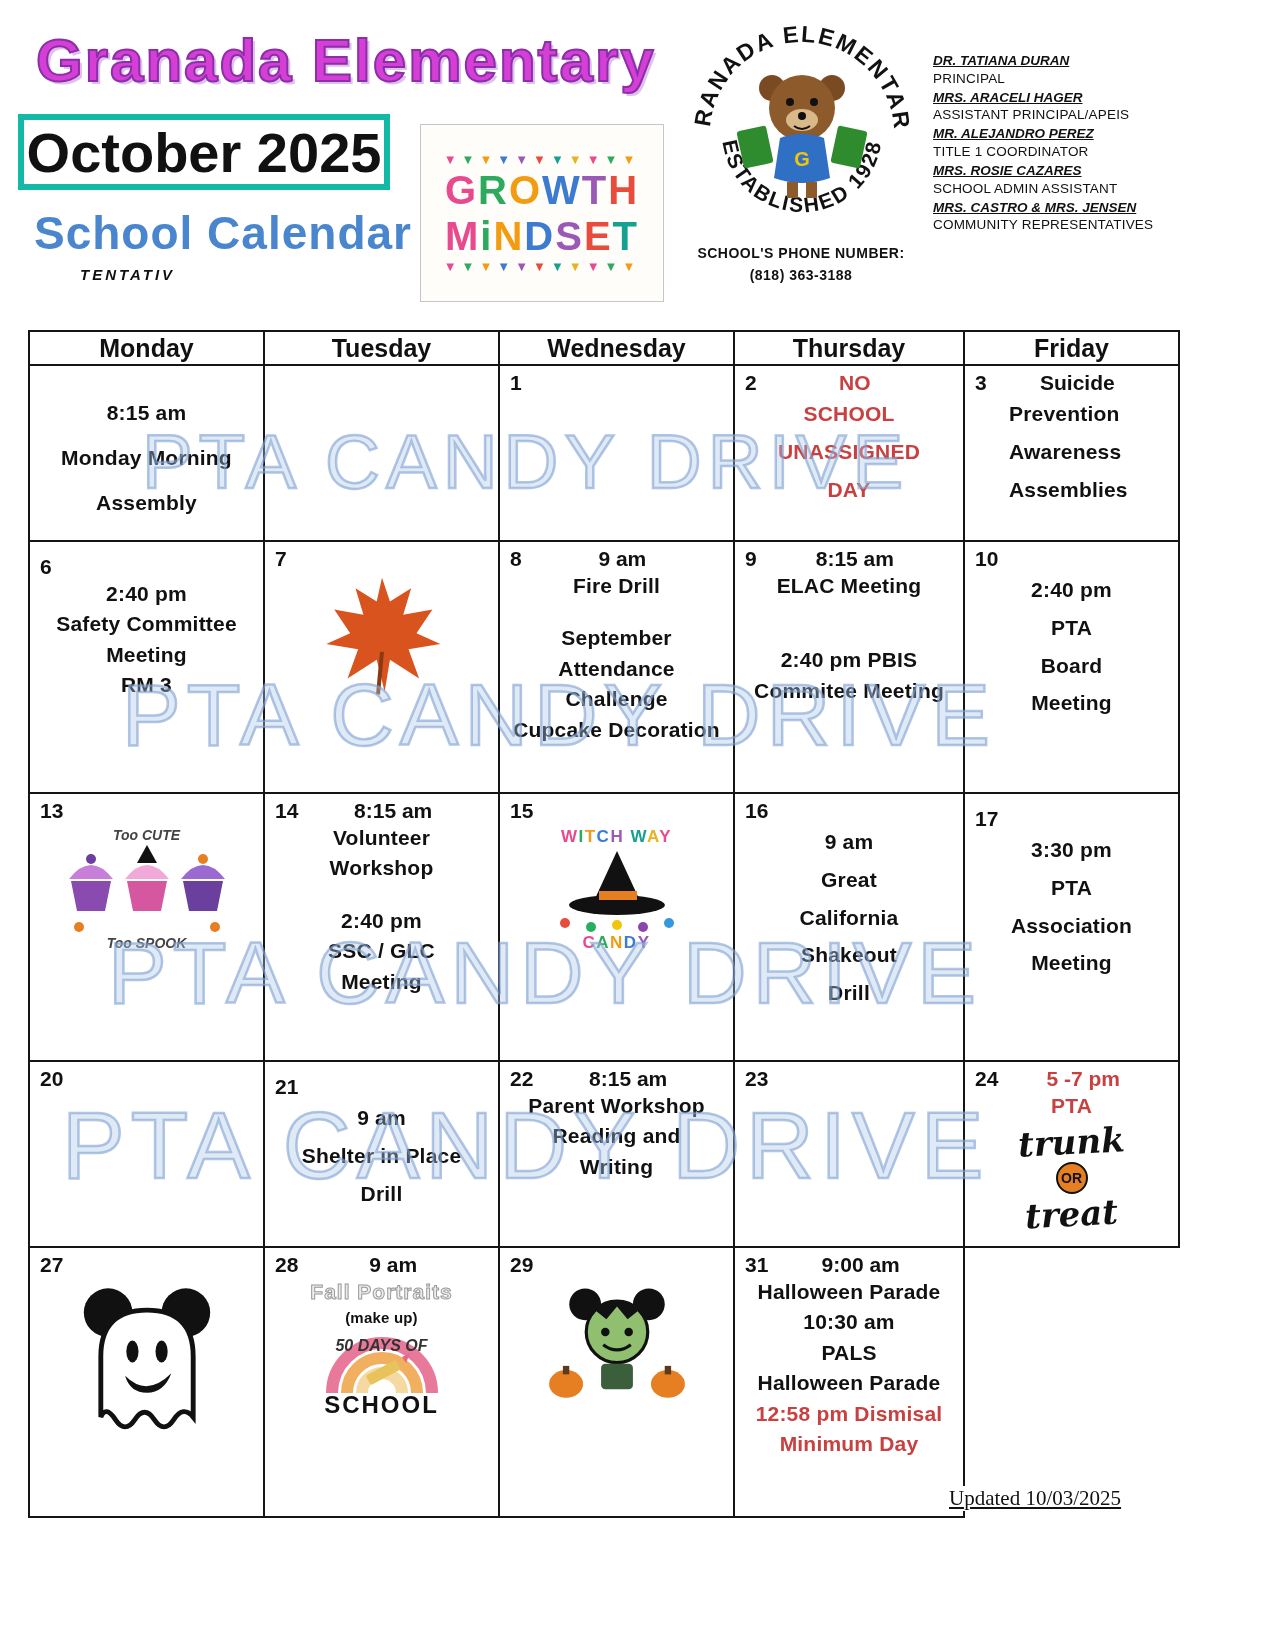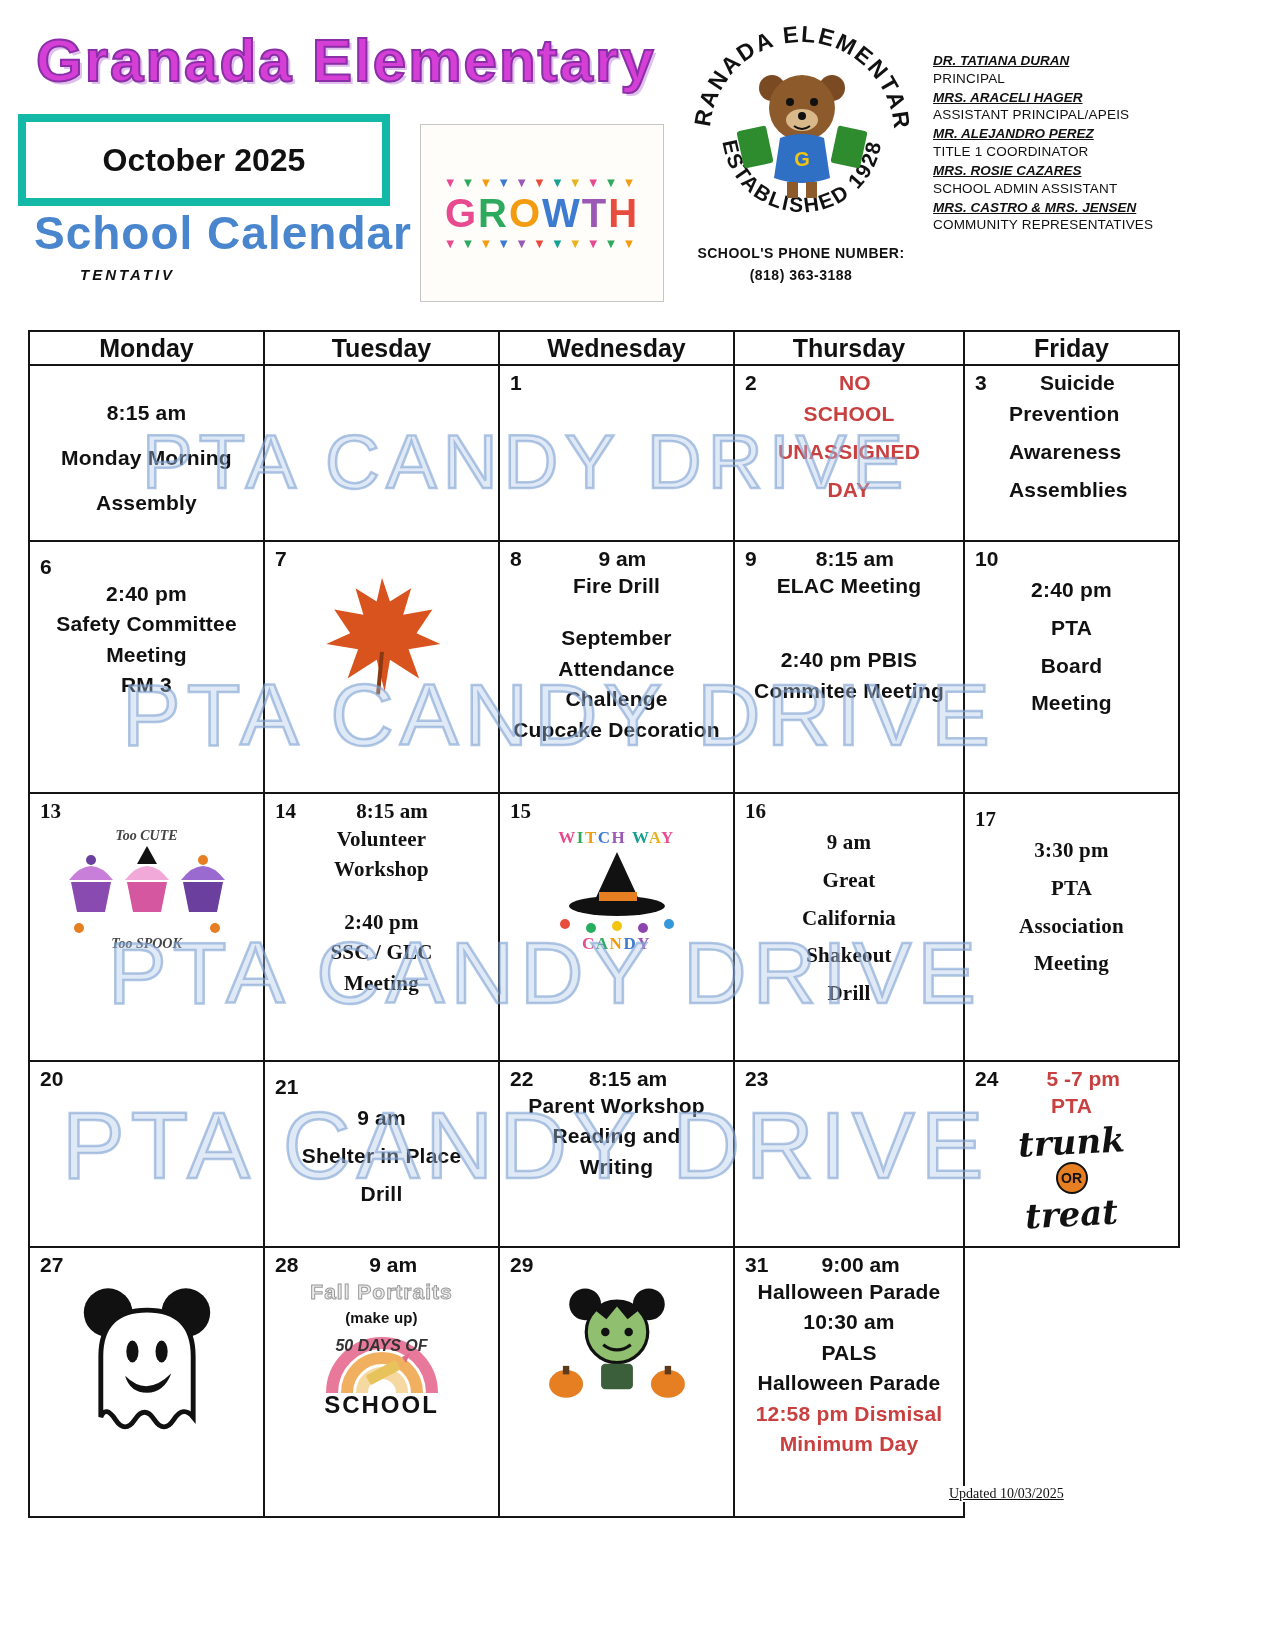--- a/index.html
+++ b/index.html
@@ -2,22 +2,22 @@
 <html><head>
 <meta charset="utf-8">
 <style>
   * { box-sizing: border-box; margin: 0; padding: 0; }
   body { background: #ffffff; font-family: "Liberation Sans", sans-serif; }
   .page { position: relative; width: 1275px; height: 1650px; margin: 0 auto; background: #fff; overflow: hidden; color: #111; }
 
   
   .school-name { position: absolute; left: 36px; top: 26px; font-size: 60px; font-weight: 800; letter-spacing: 2px;
     color: #d53fd5; -webkit-text-stroke: 2px #8a2fa8; text-shadow: 3px 3px 0 #dfc0ec; white-space: nowrap; }
-  .month-box { position: absolute; left: 18px; top: 114px; width: 372px; height: 92px; border: 8px solid #14b8a6;
-    display: flex; align-items: center; justify-content: center; font-size: 32px; font-weight: 700; }
+  .month-box { position: absolute; left: 18px; top: 114px; width: 372px; height: 76px; border: 6px solid #14b8a6;
+    display: flex; align-items: center; justify-content: center; font-size: 56px; font-weight: 700; }
   .subtitle { position: absolute; left: 34px; top: 206px; font-size: 46px; font-weight: 800; color: #4a86ce; letter-spacing: 1px; }
   .tentative { position: absolute; left: 80px; top: 266px; font-size: 15px; font-weight: 700; font-style: italic; letter-spacing: 3px; }
 
   .growth-box { position: absolute; left: 420px; top: 124px; width: 244px; height: 178px; border: 1px solid #c6c6c6;
     background: #fffdf9; display: flex; flex-direction: column; align-items: center; justify-content: center; gap: 2px; }
   .growth-line { font-size: 40px; font-weight: 800; letter-spacing: 2px; line-height: 1.1; }
   .bunting { font-size: 13px; letter-spacing: 5px; line-height: 1; }
 
   .logo-wrap { position: absolute; left: 684px; top: 8px; width: 236px; height: 236px; }
   .phone-block { position: absolute; left: 672px; top: 242px; width: 258px; text-align: center;
@@ -27,21 +27,21 @@
   .staff-entry { margin-bottom: 1px; }
   .staff-name { font-weight: 700; font-style: italic; text-decoration: underline; }
   .staff-title { letter-spacing: 0.2px; }
 
   
   #calendar { position: absolute; left: 28px; top: 330px; width: 1152px; border-left: 2px solid #151515; border-top: 2px solid #151515; background: #fff; }
   .cal-row { display: grid; grid-template-columns: 235px 235px 235px 230px 215px; }
   .hcell, .cell { border-right: 2px solid #151515; border-bottom: 2px solid #151515; overflow: hidden; }
   .hcell { height: 34px; display: flex; align-items: center; justify-content: center; font-size: 25px; font-weight: 800; }
   .cell { position: relative; text-align: center; padding: 2px 4px; }
-  .r0 .cell { height: 176px; } .r1 .cell { height: 252px; } .r2 .cell { height: 268px; font-family: Liberation Serif, serif; }
+  .r0 .cell { height: 176px; } .r1 .cell { height: 252px; } .r2 .cell { height: 268px; }
   .r3 .cell { height: 186px; } .r4 .cell { height: 270px; }
 
   .ctop { display: flex; align-items: baseline; padding: 3px 6px 0; text-align: left; }
   .dnum { font-size: 21px; font-weight: 800; }
   .side { flex: 1; text-align: center; font-size: 21px; font-weight: 700; }
   .line { font-size: 21px; font-weight: 700; letter-spacing: 0.2px; line-height: 1.45; }
   .sp { height: 22px; }
   .spread .line { line-height: 1.8; }
   .loose { padding-top: 24px; } .loose .line { line-height: 2.15; }
   .mt { padding-top: 10px; }
@@ -60,40 +60,41 @@
   .cap-50a { position: absolute; top: 8px; left: 0; width: 100%; text-align: center; font-size: 16px; font-weight: 800; font-style: italic; color: #333; }
   .cap-50b { font-size: 24px; font-weight: 800; letter-spacing: 2px; margin-top: -4px; }
 
   
   .wm { position: absolute; font-weight: 400; white-space: nowrap; pointer-events: none; z-index: 5;
     color: rgba(173,199,231,0.38); -webkit-text-stroke: 2.5px rgba(125,160,210,0.6); letter-spacing: 6px; }
   .wm1 { top: 418px; left: 142px; font-size: 76px; }
   .wm2 { top: 664px; left: 122px; font-size: 88px; }
   .wm3 { top: 922px; left: 108px; font-size: 88px; }
   .wm4 { top: 1092px; left: 62px; font-size: 94px; }
-  .updated { position: absolute; left: 945px; top: 1486px; font-family: "Liberation Serif", serif; font-size: 14px;
+  .updated { position: absolute; left: 945px; top: 1486px; font-family: "Liberation Serif", serif; font-size: 21px;
     text-decoration: underline; background: #fff; z-index: 6; padding: 0 4px; }
 </style>
 </head>
 <body>
 
 <div class="page">
 
   <div class="school-name">Granada Elementary</div>
 
   <div class="month-box">
     <span>October 2025</span>
   </div>
 
   <div class="subtitle">School Calendar</div>
   <div class="tentative">TENTATIV</div>
 
   <div class="growth-box">
     <div class="bunting" id="bunting-top"><span style="color:#e84a8f">▼</span><span style="color:#2eaa5e">▼</span><span style="color:#f39c12">▼</span><span style="color:#3d7bd0">▼</span><span style="color:#9b59b6">▼</span><span style="color:#e74c3c">▼</span><span style="color:#16a08f">▼</span><span style="color:#e6b420">▼</span><span style="color:#e84a8f">▼</span><span style="color:#2eaa5e">▼</span><span style="color:#f39c12">▼</span></div>
     <div class="growth-line" id="growth1"><span style="color:#e84a8f">G</span><span style="color:#2eaa5e">R</span><span style="color:#f39c12">O</span><span style="color:#3d7bd0">W</span><span style="color:#9b59b6">T</span><span style="color:#e74c3c">H</span></div>
+    <div class="growth-line" id="growth2"><span style="color:#e84a8f">M</span><span style="color:#2eaa5e">i</span><span style="color:#f39c12">N</span><span style="color:#3d7bd0">D</span><span style="color:#9b59b6">S</span><span style="color:#e74c3c">E</span><span style="color:#16a08f">T</span></div>
     <div class="bunting" id="bunting-bottom"><span style="color:#e84a8f">▼</span><span style="color:#2eaa5e">▼</span><span style="color:#f39c12">▼</span><span style="color:#3d7bd0">▼</span><span style="color:#9b59b6">▼</span><span style="color:#e74c3c">▼</span><span style="color:#16a08f">▼</span><span style="color:#e6b420">▼</span><span style="color:#e84a8f">▼</span><span style="color:#2eaa5e">▼</span><span style="color:#f39c12">▼</span></div>
   </div>
 
   <div class="logo-wrap">
     <svg width="236" height="236" viewBox="0 0 236 236">
       <defs>
         <path id="arcTop" d="M 26 126 A 92 92 0 0 1 210 126" fill="none"></path>
         <path id="arcBot" d="M 38 124 A 80 80 0 0 0 198 124" fill="none"></path>
       </defs>
       <circle cx="118" cy="118" r="116" fill="#ffffff"></circle>

